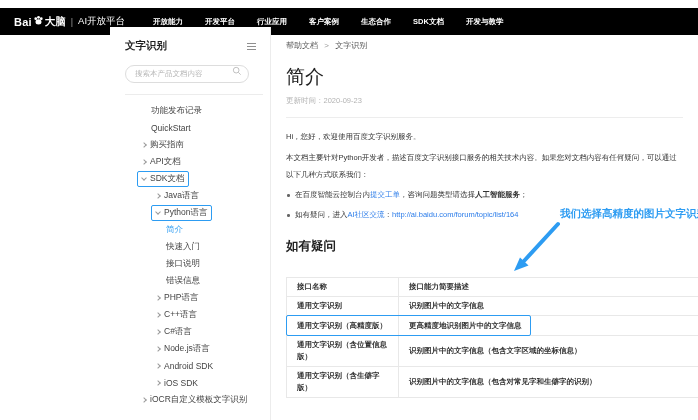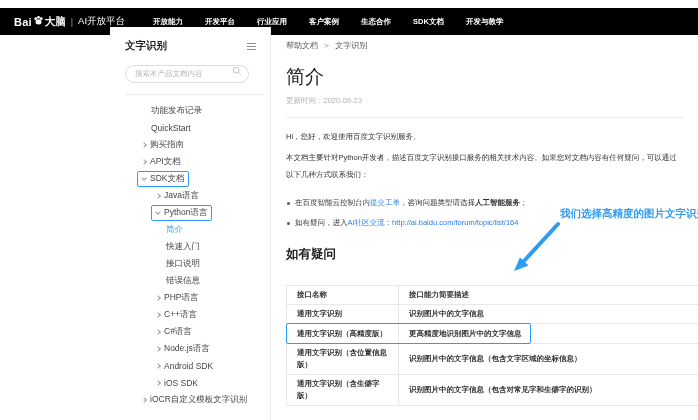--- a/index.html
+++ b/index.html
@@ -53,21 +53,21 @@
   .content { position:absolute; top:27px; left:271px; right:0; bottom:0; padding:13px 15px 0 15px; }
   .breadcrumb { font-size:8px; color:#555; }
   .breadcrumb .sep { color:#999; margin:0 4px; }
   .breadcrumb a { color:#555; text-decoration:none; cursor:pointer; }
   .page-title { font-size:19px; font-weight:500; color:#222; margin-top:13px; }
   .meta { margin-top:6px; font-size:7.5px; color:#b3b3b3; }
   .rule { border:none; border-top:1px solid #ededed; margin-top:11px; }
   .para { font-size:7.5px; color:#333; line-height:17px; }
   .greet { margin-top:10px; }
   .intro { margin-top:4px; width:397px; }
-  .bullets { list-style:none; margin-top:10px; }
+  .bullets { list-style:none; margin-top:2px; }
   .bullets li { font-size:7.5px; color:#333; line-height:20px; padding-left:9px; position:relative; }
   .bullets li:before { content:""; position:absolute; left:1px; top:9px; width:2.5px; height:2.5px;
                        background:#666; border-radius:50%; }
   .blink { color:#2b7ce9; text-decoration:none; cursor:pointer; }
   .bbold { font-weight:bold; }
   .section-title { font-size:12.5px; font-weight:600; color:#222; margin-top:13px; }
 
   
   .api-table { border-collapse:collapse; table-layout:fixed; width:464px; margin-top:22px;
                font-size:7.5px; color:#333; }

